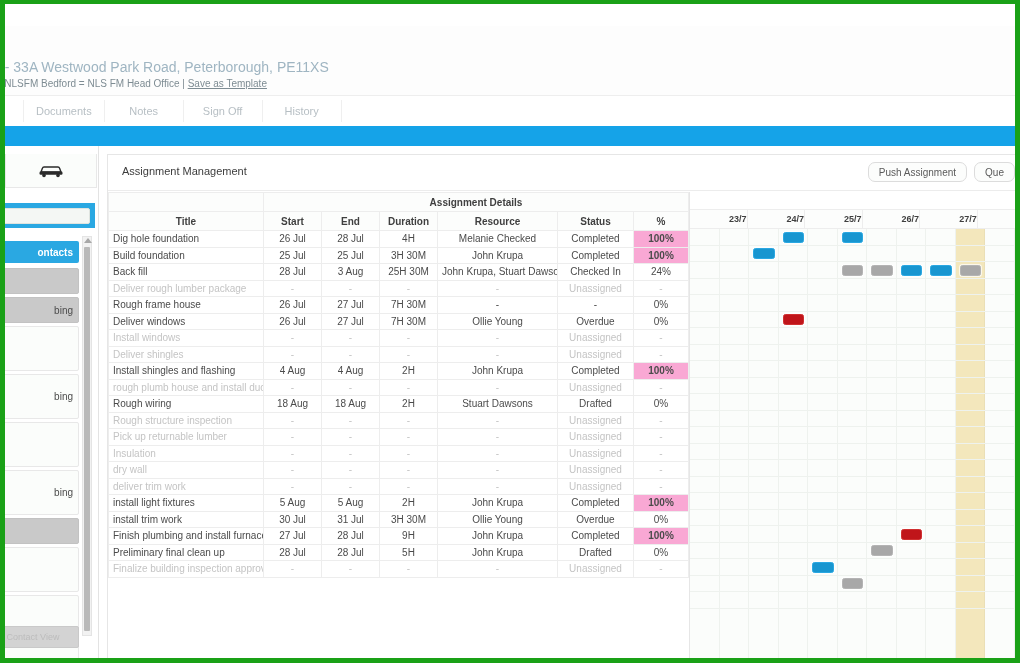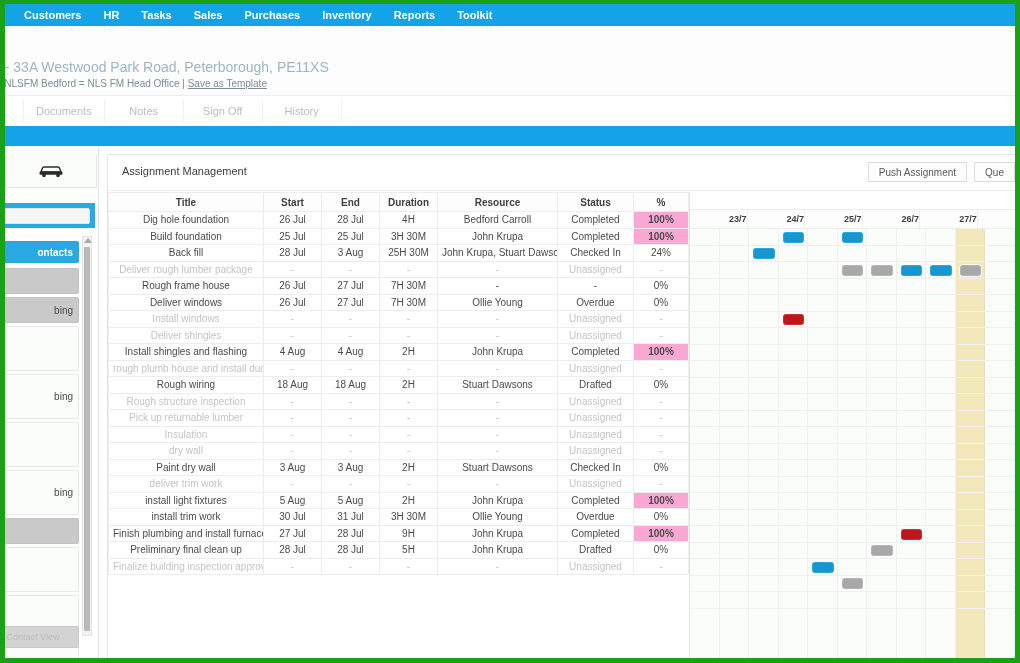--- a/index.html
+++ b/index.html
@@ -190,21 +190,21 @@
     color: #3c3c3c;
   }
   .panel-btns {
     position: absolute; right: 0px; top: 7px;
     display: flex; gap: 7px;
   }
   .panel-btn {
     height: 20px;
     border: 1px solid #dcdcdc;
     background: #fcfdfc;
-    border-radius: 0;
+    border-radius: 7px;
     font-size: 10px;
     color: #5a5a5a;
     display: flex; align-items: center; justify-content: center;
     padding: 0 10px;
     white-space: nowrap;
     cursor: pointer;
   }
 
   
   .gridwrap {
@@ -237,21 +237,21 @@
   table.tbl th {
     background: #fcfdfc;
     font-weight: bold;
     color: #3f3f3f;
     text-align: center;
     height: 19px;
   }
   th.grouphdr { height: 18px; font-weight: normal; color: #3b3b3b; }
   th.blankhdr { border-top: none; border-left: none; background: #ffffff; }
   td.c { text-align: center; }
-  td.title { text-align: center; padding-left: 6px; }
+  td.title { text-align: left; padding-left: 6px; }
   tr.unassigned td { color: #c4c4c4; }
   td.pct-done {
     color: #30a7d8;
     background: #f9a8d4;
     font-weight: bold;
   }
   td.pct { color: #4b4b4b; }
 
   
   .datehdr {
@@ -296,30 +296,20 @@
     background: #ffffff;
     border-bottom: 1px solid #ededed;
   }
 </style>
 </head>
 <body>
 
 <div id="screen">
 <div id="inner">
 
-  <div class="topnav" id="topnav">
-        <div class="navitem">Customers</div>
-        <div class="navitem">HR</div>
-        <div class="navitem">Tasks</div>
-        <div class="navitem">Sales</div>
-        <div class="navitem">Purchases</div>
-        <div class="navitem">Inventory</div>
-        <div class="navitem">Reports</div>
-        <div class="navitem">Toolkit</div>
-      </div>
 
   <div class="headerband">
     <div class="hdr-title">t - 33A Westwood Park Road, Peterborough, PE11XS</div>
     <div class="hdr-sub">
       <span>al: NLSFM Bedford = NLS FM Head Office  |  </span><a href="#">Save as Template</a>
     </div>
   </div>
 
   <div class="tabrow" id="tabrow">
         <div class="tabdiv"></div>
@@ -391,37 +381,41 @@
             <colgroup>
               <col style="width:155px">
               <col style="width:58px">
               <col style="width:58px">
               <col style="width:58px">
               <col style="width:120px">
               <col style="width:76px">
               <col style="width:55px">
             </colgroup>
             <thead>
+              <tr>
+                <th class="blankhdr"></th>
+                <th class="grouphdr" colspan="6">Assignment Details</th>
+              </tr>
               <tr id="colhdr">
                     <th>Title</th>
                     <th>Start</th>
                     <th>End</th>
                     <th>Duration</th>
                     <th>Resource</th>
                     <th>Status</th>
                     <th>%</th>
                   </tr>
             </thead>
             <tbody id="tbody">
                   <tr>
                     <td class="title">Dig hole foundation</td>
                     <td class="c">26 Jul</td>
                     <td class="c">28 Jul</td>
                     <td class="c">4H</td>
-                    <td class="c">Bedford Carroll</td>
+                    <td class="c">Melanie Checked</td>
                     <td class="c">Completed</td>
                     <td class="c pct-done">100%</td>
                   </tr>
                   <tr>
                     <td class="title">Build foundation</td>
                     <td class="c">25 Jul</td>
                     <td class="c">25 Jul</td>
                     <td class="c">3H 30M</td>
                     <td class="c">John Krupa</td>
                     <td class="c">Completed</td>
@@ -536,29 +530,20 @@
                     <td class="c pct">-</td>
                   </tr>
                   <tr class="unassigned">
                     <td class="title">dry wall</td>
                     <td class="c">-</td>
                     <td class="c">-</td>
                     <td class="c">-</td>
                     <td class="c">-</td>
                     <td class="c">Unassigned</td>
                     <td class="c pct">-</td>
-                  </tr>
-                  <tr>
-                    <td class="title">Paint dry wall</td>
-                    <td class="c">3 Aug</td>
-                    <td class="c">3 Aug</td>
-                    <td class="c">2H</td>
-                    <td class="c">Stuart Dawsons</td>
-                    <td class="c">Checked In</td>
-                    <td class="c pct">0%</td>
                   </tr>
                   <tr class="unassigned">
                     <td class="title">deliver trim work</td>
                     <td class="c">-</td>
                     <td class="c">-</td>
                     <td class="c">-</td>
                     <td class="c">-</td>
                     <td class="c">Unassigned</td>
                     <td class="c pct">-</td>
                   </tr>

